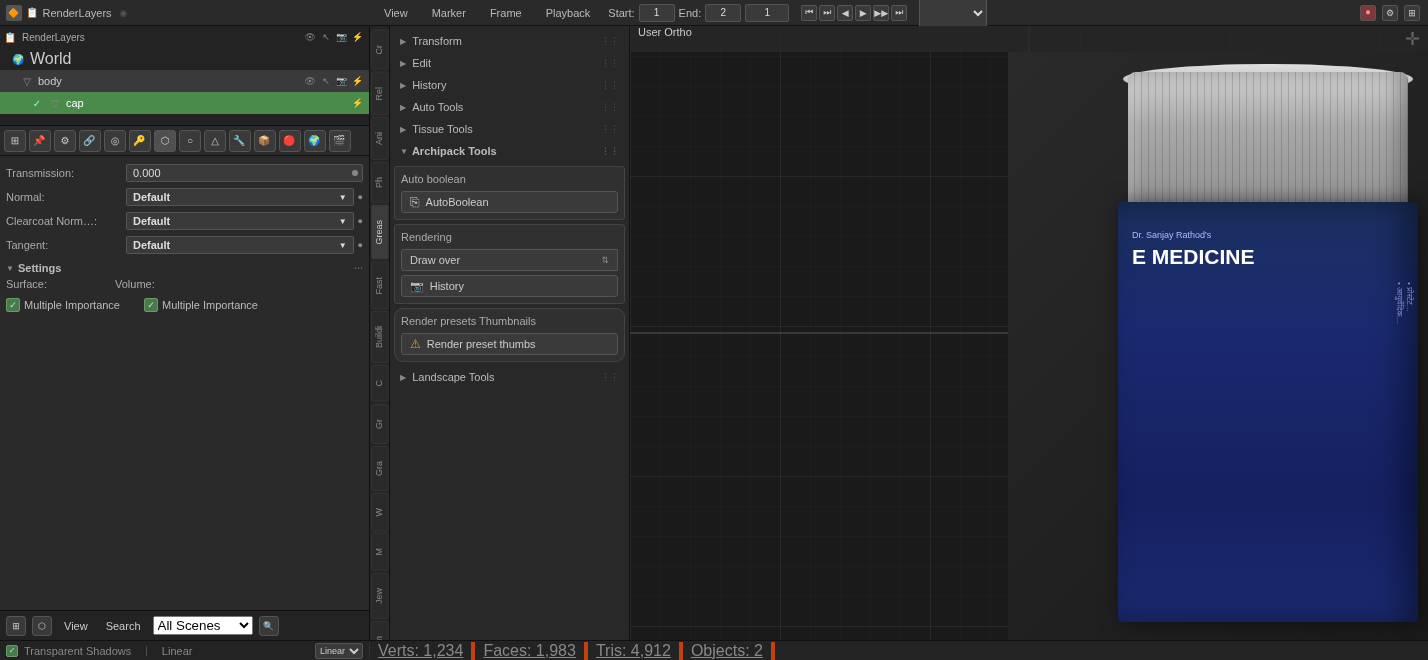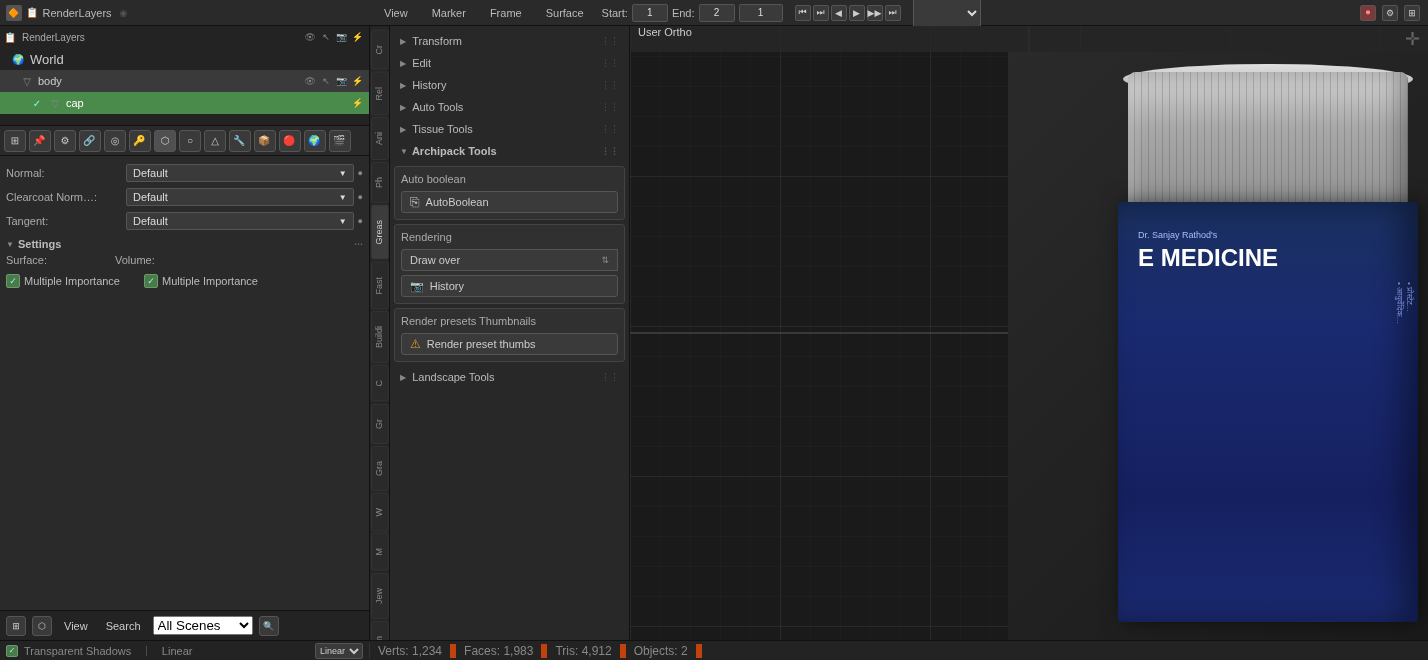--- a/index.html
+++ b/index.html
@@ -178,20 +178,21 @@
       background: #3a3a3a;
       border: 1px solid #555;
       border-radius: 2px;
       display: flex;
       align-items: center;
       justify-content: space-between;
       padding: 0 6px;
       font-size: 11px;
       color: #ddd;
       cursor: pointer;
+      font-weight: bold;
     }
 
     .section-header {
       font-size: 11px;
       font-weight: bold;
       color: #bbb;
       padding: 4px 0 4px 0;
       display: flex;
       align-items: center;
       gap: 4px;
@@ -383,21 +384,21 @@
       padding: 0 8px;
       font-size: 11px;
       color: #ccc;
       cursor: pointer;
     }
     .render-icon { font-size: 11px; }
 
     .render-presets-card {
       background: #303030;
       border: 1px solid #444;
-      border-radius: 3px;
+      border-radius: 9px;
       padding: 6px;
       margin: 4px 0;
     }
     .render-presets-title {
       font-size: 11px;
       color: #aaa;
       margin-bottom: 6px;
     }
     .render-preset-btn {
       width: 100%;
@@ -503,39 +504,39 @@
       width: 300px;
       height: 420px;
       background: linear-gradient(180deg, #1a3060 0%, #1a2a70 30%, #152060 70%, #1a2a70 100%);
       border-radius: 4px;
       overflow: hidden;
       box-shadow: inset -15px 0 30px rgba(0,0,0,0.4), 4px 0 20px rgba(0,0,0,0.5);
     }
     .bottle-label {
       position: absolute;
       top: 20px;
-      left: 12px;
+      left: 6px;
       right: 10px;
       color: white;
       padding: 8px;
     }
     .bottle-subtitle {
       font-size: 9px;
       color: #aabbff;
       margin-bottom: 4px;
     }
     .bottle-title1 {
       font-size: 38px;
       font-weight: bold;
       color: white;
       line-height: 1;
       letter-spacing: 1px;
     }
     .bottle-title2 {
-      font-size: 24px;
+      font-size: 21px;
       font-weight: bold;
       color: white;
       line-height: 1.2;
       margin-top: 4px;
     }
     .bottle-hindi {
       position: absolute;
       bottom: 20px;
       left: 10px;
       right: 10px;
@@ -580,40 +581,41 @@
       font-size: 8px; color: #8fd;
     }
     .status-center {
       flex: 1;
       display: flex;
       align-items: center;
       gap: 0;
     }
     .status-item {
       padding: 0 8px;
-      border-right: 6px solid #c2410c;
-      font-size: 12px;
+      border-right: 4px solid #c2410c;
+      font-size: 16px;
       color: #888;
+      text-decoration: underline;
     }
   </style>
 </head>
 <body>
 
 <div class="top-bar">
   <div class="top-bar-left">
     <div class="top-bar-icon">🔶</div>
     <span style="font-size:10px;color:#888;">📋</span>
     <span class="render-layers-label">RenderLayers</span>
     <span style="font-size:9px;color:#555;margin-left:4px;">◉</span>
   </div>
   <div class="top-bar-center">
     <span class="top-bar-menu-item">View</span>
     <span class="top-bar-menu-item">Marker</span>
     <span class="top-bar-menu-item">Frame</span>
-    <span class="top-bar-menu-item">Surface</span>
+    <span class="top-bar-menu-item">Playback</span>
     <div class="frame-controls">
       <span>Start:</span>
       <input class="frame-input" value="1" style="">
       <span>End:</span>
       <input class="frame-input" value="2" style="">
       <input class="frame-input" style="width: 44px;" value="1">
     </div>
     <div style="display:flex;gap:2px;align-items:center;">
       <div class="playback-btn">⏮</div>
       <div class="playback-btn">⏭</div>
@@ -651,21 +653,21 @@
           <div class="row-action-btn">
               <span>📷</span>
             </div>
           <div class="row-action-btn">
               <span>⚡</span>
             </div>
         </div>
       </div>
       <div class="outliner-row" style="padding-left:12px;">
         <div class="row-icon" style="font-size:10px;">🌍</div>
-        <span class="row-label" style="font-size:13px;">World</span>
+        <span class="row-label" style="font-size:16px;">World</span>
       </div>
       <div class="outliner-row" style="padding-left:20px;background:#3a3a3a;">
         <div class="row-icon" style="color:#888;font-size:10px;">▽</div>
         <span class="row-label" style="font-size:11px;">body</span>
         <div class="row-actions">
           <div class="row-action-btn">
               <span>👁</span>
             </div>
           <div class="row-action-btn">
               <span>↖</span>
@@ -699,20 +701,27 @@
       <div class="toolbar-btn">○</div>
       <div class="toolbar-btn">△</div>
       <div class="toolbar-btn">🔧</div>
       <div class="toolbar-btn">📦</div>
       <div class="toolbar-btn">🔴</div>
       <div class="toolbar-btn">🌍</div>
       <div class="toolbar-btn">🎬</div>
     </div>
 
     <div class="props-content">
+      <div class="prop-row">
+        <span class="prop-label">Transmission:</span>
+        <div class="prop-value">
+          <span>0.000</span>
+          <span class="dot"></span>
+        </div>
+      </div>
       <div class="prop-row">
         <span class="prop-label">Normal:</span>
         <div class="prop-select">
           <span>Default</span>
           <span style="font-size:8px;">▼</span>
         </div>
         <span style="font-size:9px;color:#888;margin-left:4px;">●</span>
       </div>
       <div class="prop-row">
         <span class="prop-label">Clearcoat Norm…:</span>

